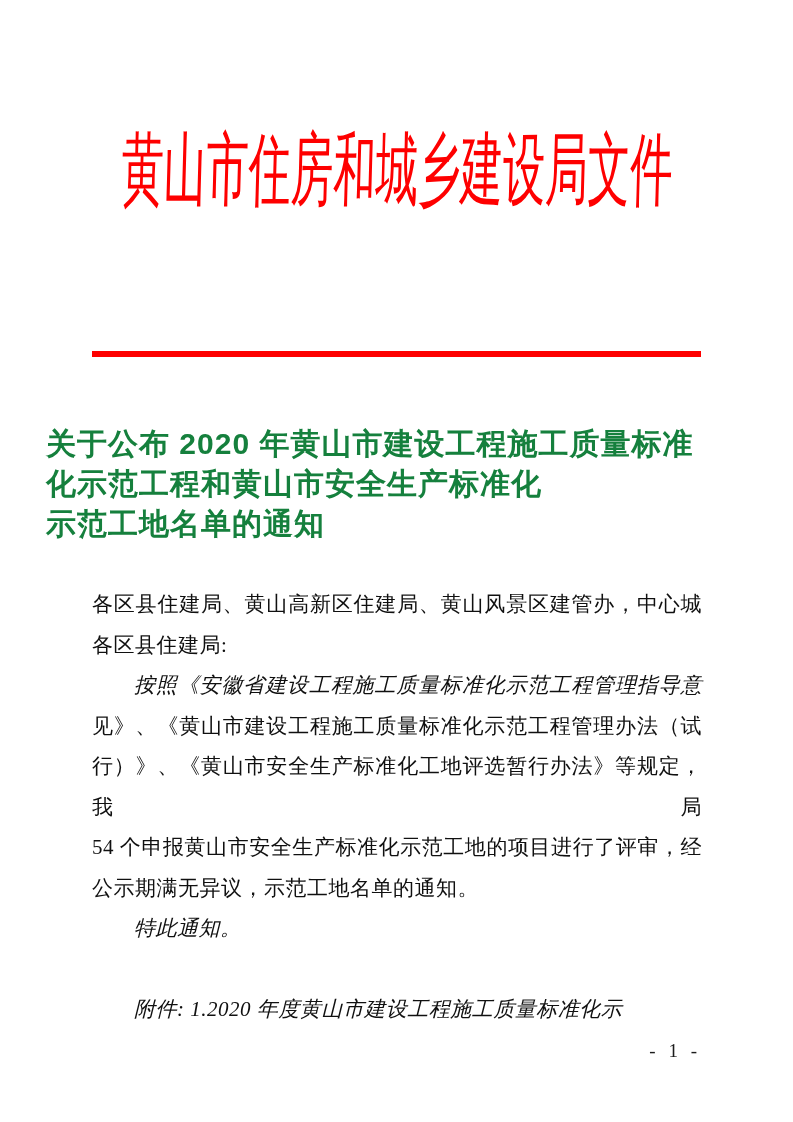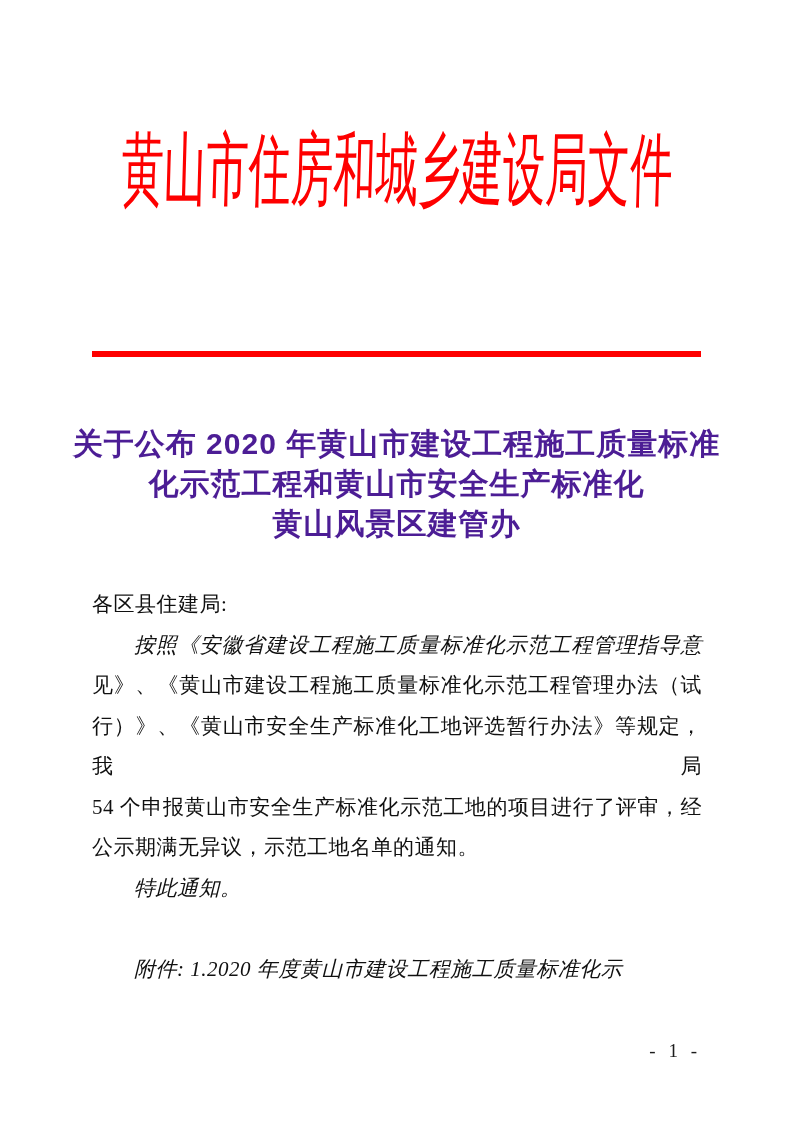--- a/index.html
+++ b/index.html
@@ -50,27 +50,26 @@
     left: 92px;
     width: 609px;
     height: 6px;
   }
   
   .doc-title {
     position: absolute;
     top: 424px;
     left: 46px;
     width: 701px;
-    text-align: center;
     font-family: "Liberation Sans", "DejaVu Sans", sans-serif;
     font-weight: 700;
     font-size: 30px;
     line-height: 40px;
     letter-spacing: 1px;
-    color: #4c1d95;
+    color: #15803d;
   }
   
   .body-text {
     position: absolute;
     top: 584px;
     left: 92px;
     width: 610px;
     font-size: 21px;
     line-height: 40.5px;
     letter-spacing: 0.5px;
@@ -98,24 +97,25 @@
   <div class="agency-title-wrap">
     <span class="agency-title" style="color: rgb(254, 0, 0);">黄山市住房和城乡建设局文件</span>
   </div>
 
 
   <div class="red-rule" style="background-color: rgb(254, 0, 0);"></div>
 
   <div class="doc-title">
     <div class="doc-title-line">关于公布 2020 年黄山市建设工程施工质量标准</div>
     <div class="doc-title-line">化示范工程和黄山市安全生产标准化</div>
-    <div class="doc-title-line">黄山风景区建管办</div>
+    <div class="doc-title-line">示范工地名单的通知</div>
   </div>
 
   <div class="body-text">
+    <div class="bline full">各区县住建局、黄山高新区住建局、黄山风景区建管办，中心城</div>
     <div class="bline">各区县住建局:</div>
     <div class="bline indent full">按照《安徽省建设工程施工质量标准化示范工程管理指导意</div>
     <div class="bline full">见》、《黄山市建设工程施工质量标准化示范工程管理办法（试</div>
     <div class="bline full">行）》、《黄山市安全生产标准化工地评选暂行办法》等规定，我局</div>
     <div class="bline full">54 个申报黄山市安全生产标准化示范工地的项目进行了评审，经</div>
     <div class="bline">公示期满无异议，示范工地名单的通知。</div>
     <div class="bline indent">特此通知。</div>
     <div class="bline spacer"></div>
     <div class="bline indent">附件: 1.2020 年度黄山市建设工程施工质量标准化示</div>
   </div>

